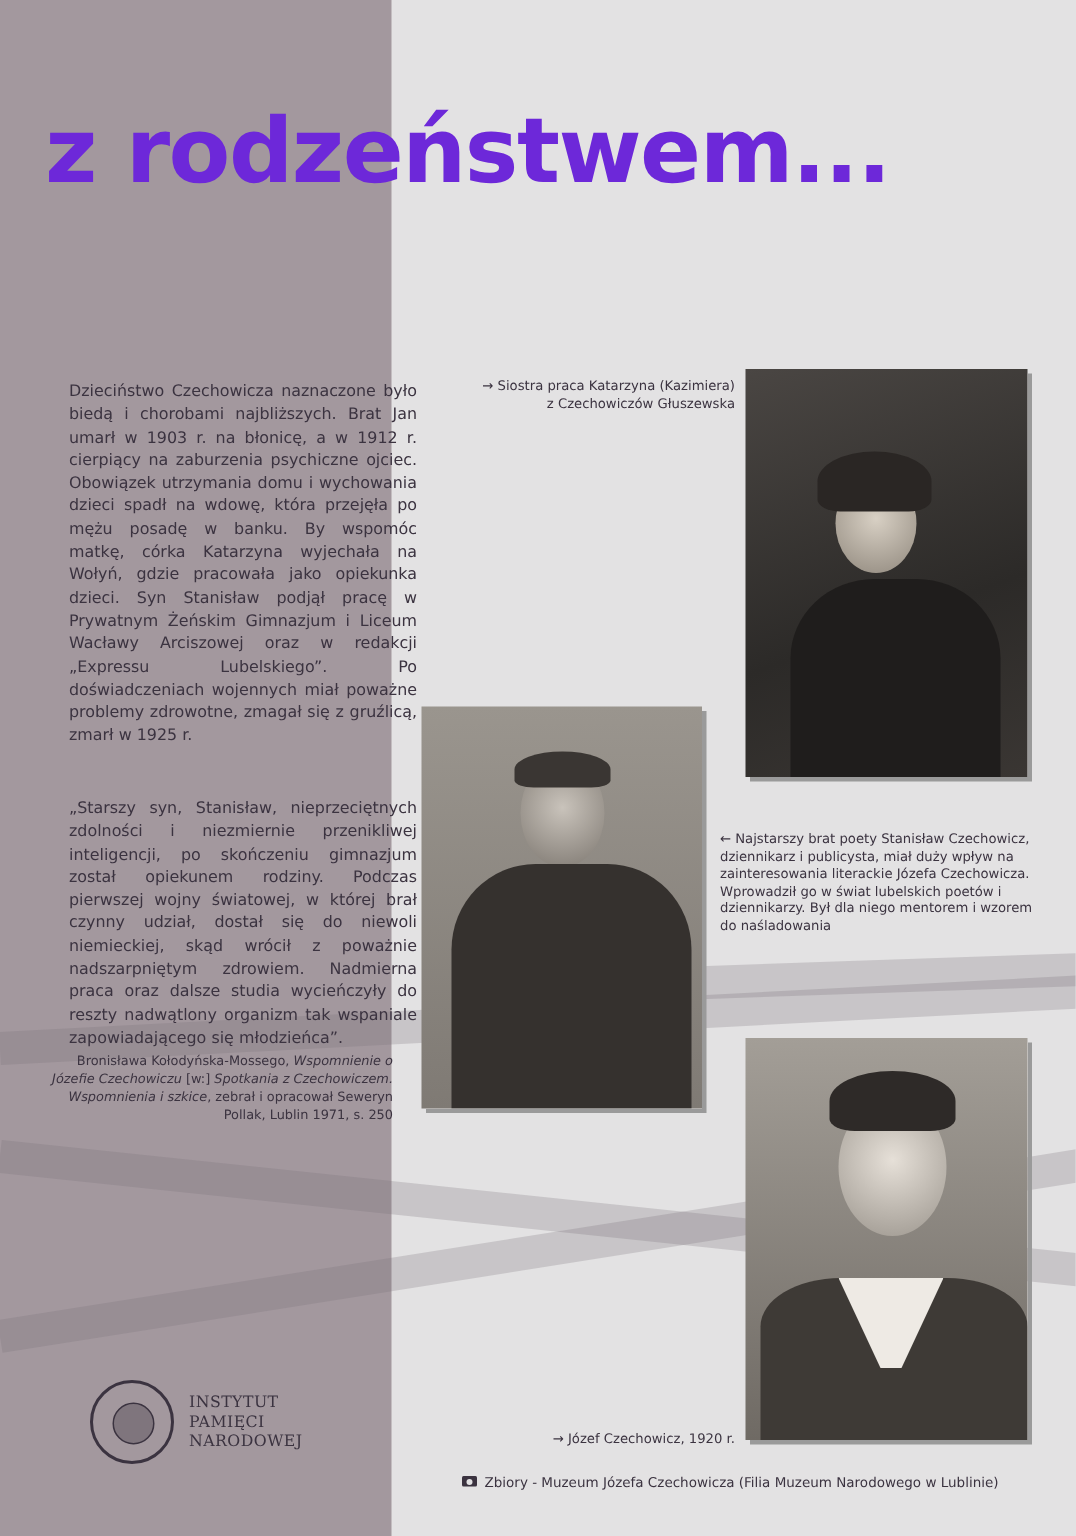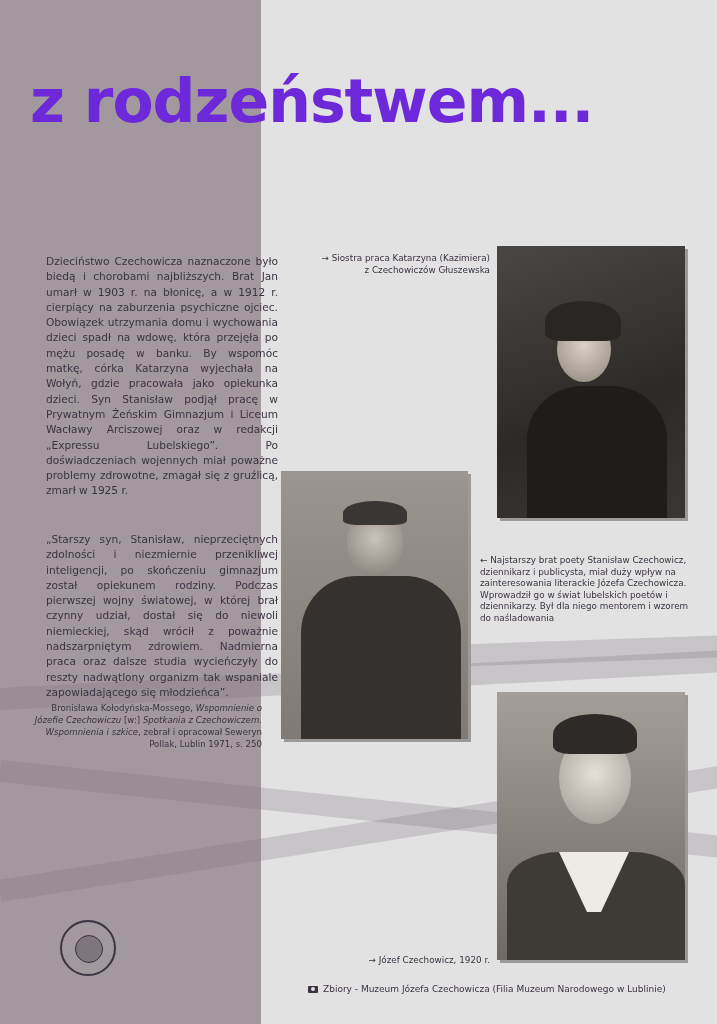--- a/index.html
+++ b/index.html
@@ -50,21 +50,21 @@
   .seal::after {
     content: ""; position: absolute; left: 13px; top: 13px; width: 26px; height: 26px;
     border-radius: 50%; border: 1px solid #3b3340; background: rgba(59,51,64,0.35);
   }
   .ipn-text {
     font-family: "DejaVu Serif", serif; font-size: 10.5px; line-height: 13px;
     color: #3b3340; letter-spacing: 0.3px;
   }
   .footer {
     position: absolute; left: 308px; top: 984px; font-size: 9px; color: #3b3340;
-    display: flex; align-items: center; gap: 5px; white-space: nowrap;
+    display: flex; gap: 5px; white-space: nowrap;
   }
   .cam { width: 10px; height: 7px; background: #3b3340; border-radius: 1px; position: relative; }
   .cam::after { content:""; position:absolute; left:3px; top:1.5px; width:4px; height:4px; border-radius:50%; background:#e3e2e3; }
 </style>
 </head>
 <body>
 
 <div class="left-panel"></div>
 
 <div class="band" style="left:0;top:760px;width:760px;transform:rotate(6deg);"></div>
@@ -103,18 +103,23 @@
 <div class="photo" style="left:497px;top:692px;width:188px;height:268px;background:linear-gradient(180deg,#a39e97,#6f6a64);">
   <div class="face" style="left:62px;top:40px;width:72px;height:92px;background:radial-gradient(circle at 50% 45%,#e6e0d8,#9a948c);"></div>
   <div class="face" style="left:56px;top:22px;width:84px;height:40px;background:#2e2a28;border-radius:50% 50% 20% 20%;"></div>
   <div class="body" style="left:10px;top:160px;width:178px;height:108px;background:#3e3a36;border-radius:30% 30% 0 0;"></div>
   <div class="body" style="left:62px;top:160px;width:70px;height:60px;background:#eeeae4;clip-path:polygon(0 0,100% 0,60% 100%,40% 100%);"></div>
 </div>
 <div class="caption" style="left:350px;top:955px;width:140px;text-align:right;">→ Józef Czechowicz, 1920 r.</div>
 
 <div class="ipn">
   <div class="seal"></div>
+  <div class="ipn-text">
+    <div>INSTYTUT</div>
+    <div>PAMIĘCI</div>
+    <div>NARODOWEJ</div>
+  </div>
 </div>
 
 <div class="footer">
   <span class="cam"></span>
   <span>Zbiory - Muzeum Józefa Czechowicza (Filia Muzeum Narodowego w Lublinie)</span>
 </div>
 
 </body></html>

